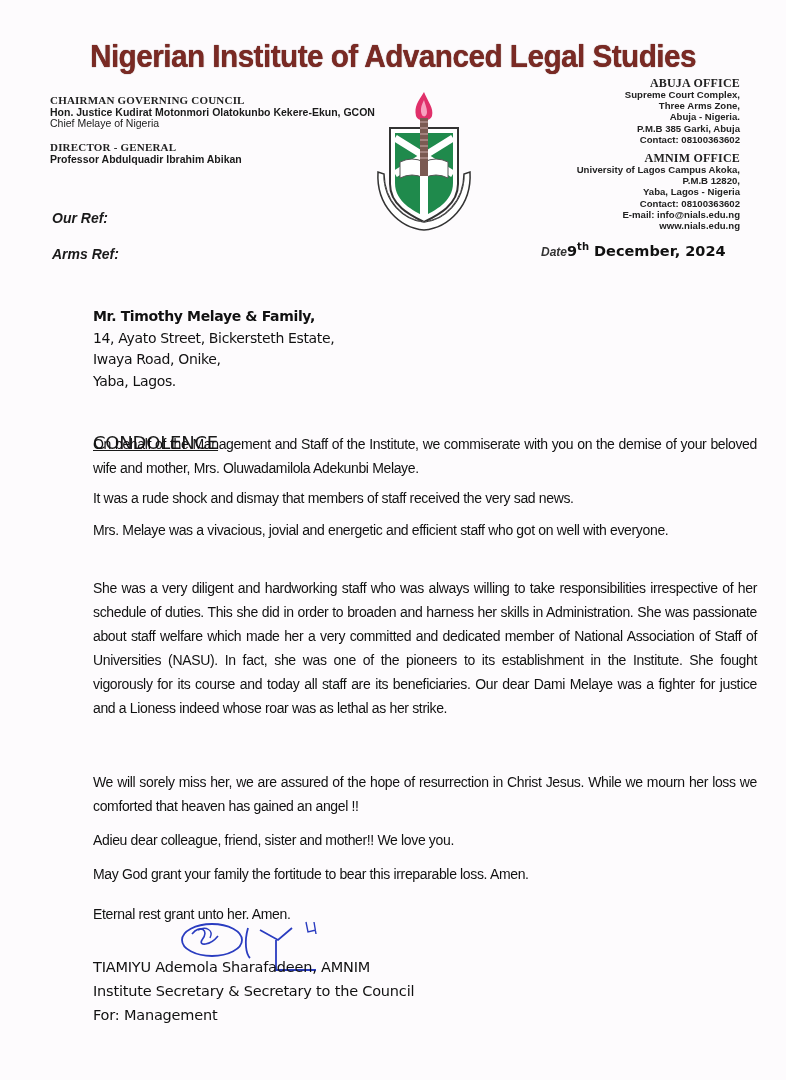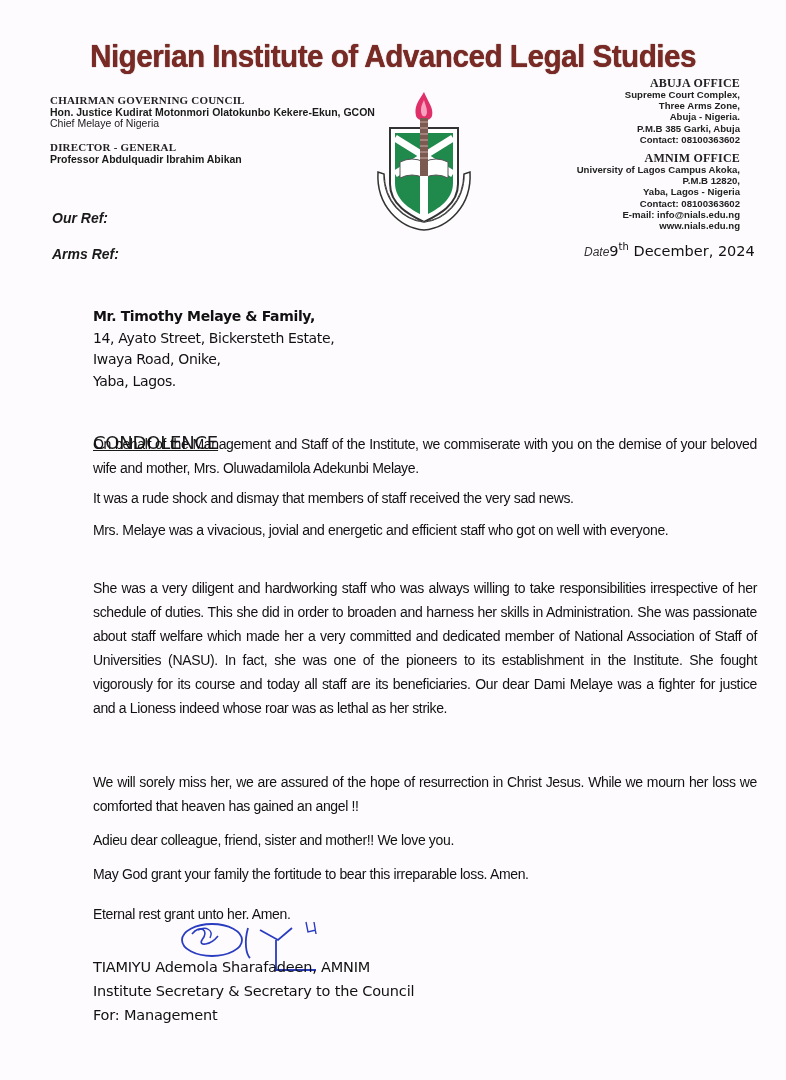--- a/index.html
+++ b/index.html
@@ -26,21 +26,21 @@
     .gap { height: 12px; }
     .hdr-right {
       position: absolute; right: 46px; top: 77px; text-align: right;
       font-family: "Liberation Sans", sans-serif;
     }
     .hdr-right .line { font-weight: bold; font-size: 9.6px; line-height: 11.2px; color: #222; margin-left: 24px; }
     .hdr-right .serif-head { font-size: 12px; line-height: 12px; }
     .refs { position: absolute; left: 52px; font-family: "Liberation Sans", sans-serif; font-weight: bold; font-style: italic; font-size: 14px; text-align: right; }
     .date {
       position: absolute; left: 541px; top: 241px;
-      font-family: "DejaVu Sans", sans-serif; font-size: 14.5px; font-weight: normal; color: #111; margin-left: 43px;
+      font-family: "DejaVu Sans", sans-serif; font-size: 14.5px; font-weight: bold; color: #111;
     }
     .date .lbl { font-family: "Liberation Sans", sans-serif; font-style: italic; font-size: 12px; color: #333; }
     .date sup { font-size: 10px; }
     .logo { position: absolute; left: 364px; top: 88px; width: 172px; height: 146px; }
     .body-text {
       position: absolute; left: 93px; width: 662px;
       font-family: "DejaVu Sans", sans-serif; font-size: 14px; line-height: 24px;
       color: #111; letter-spacing: -0.35px;
     }
     .address { top: 306px; line-height: 21.7px; }

